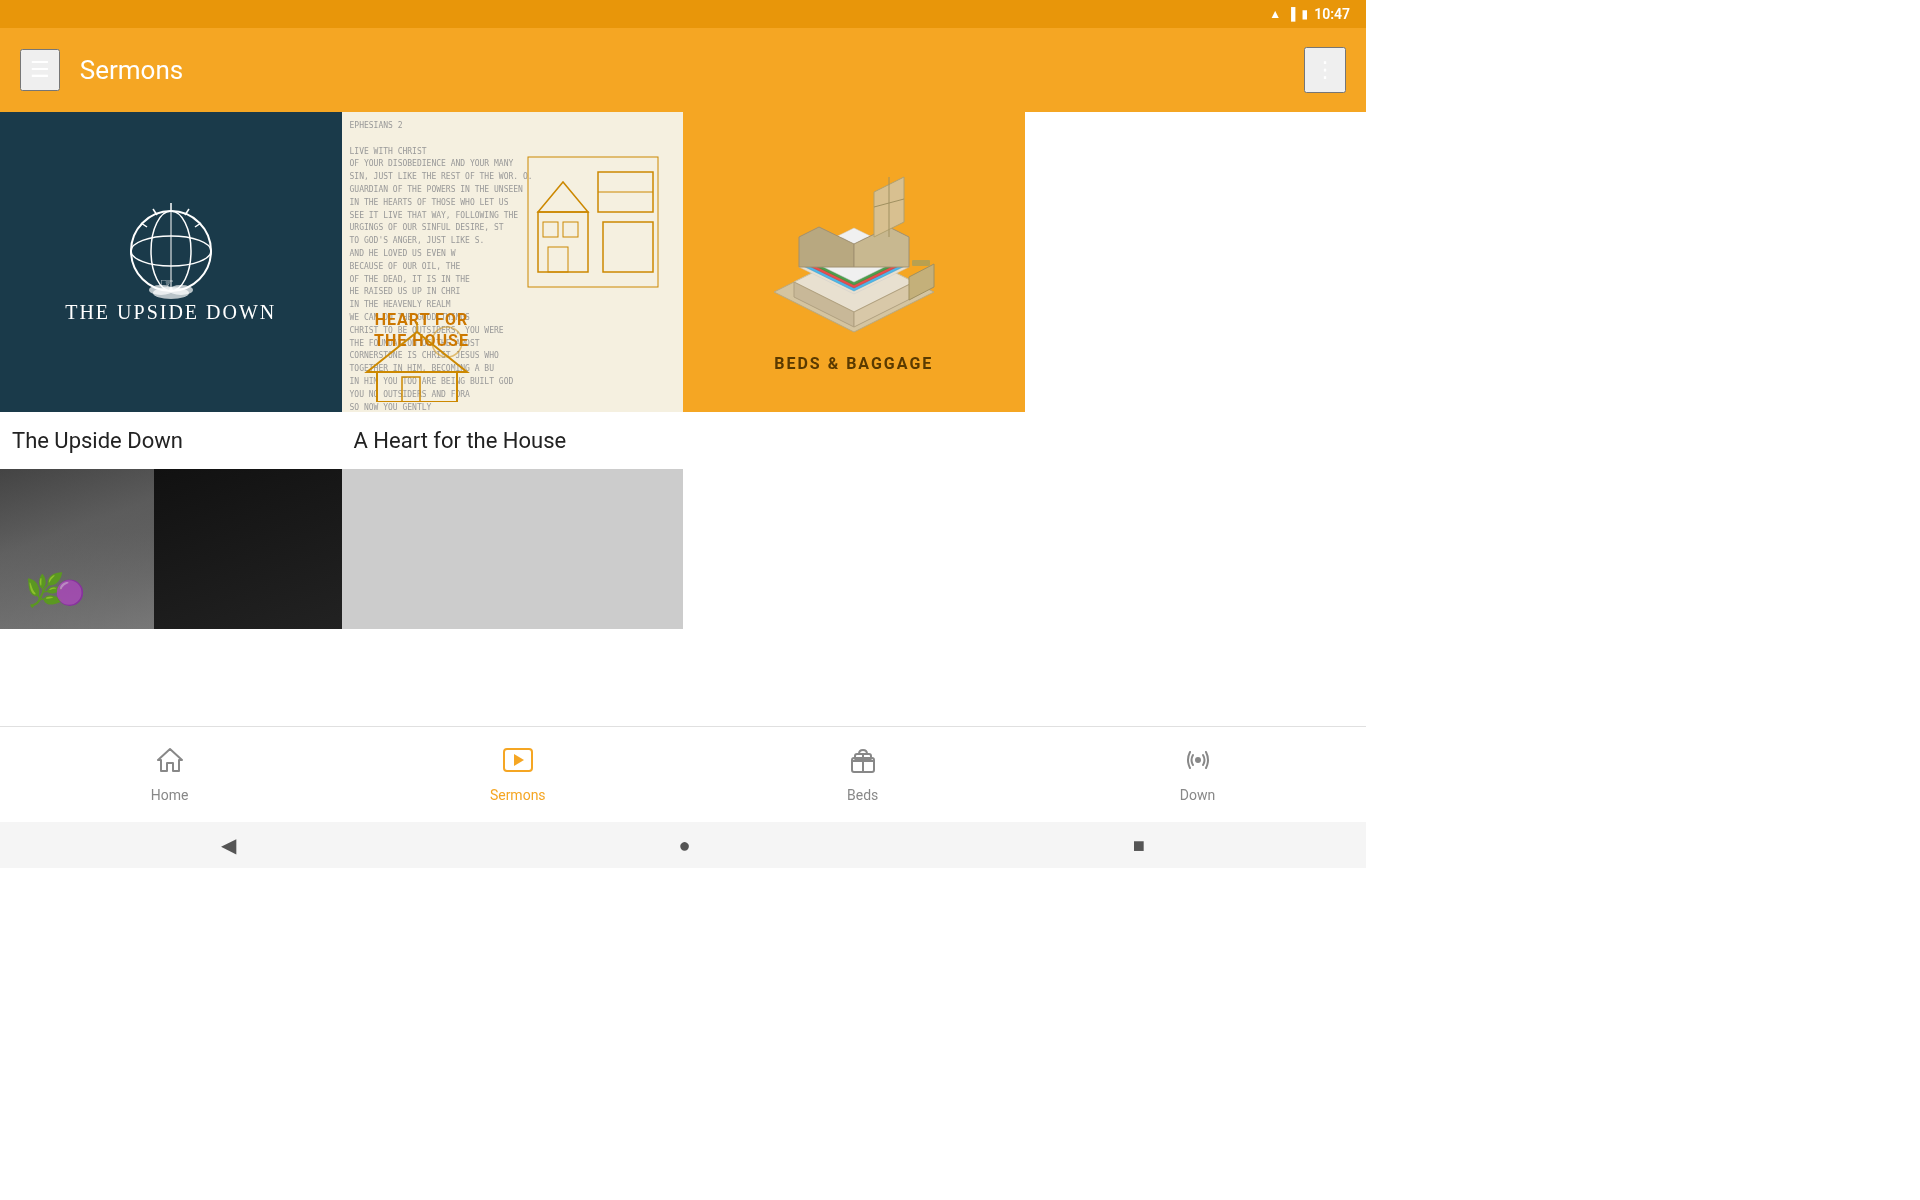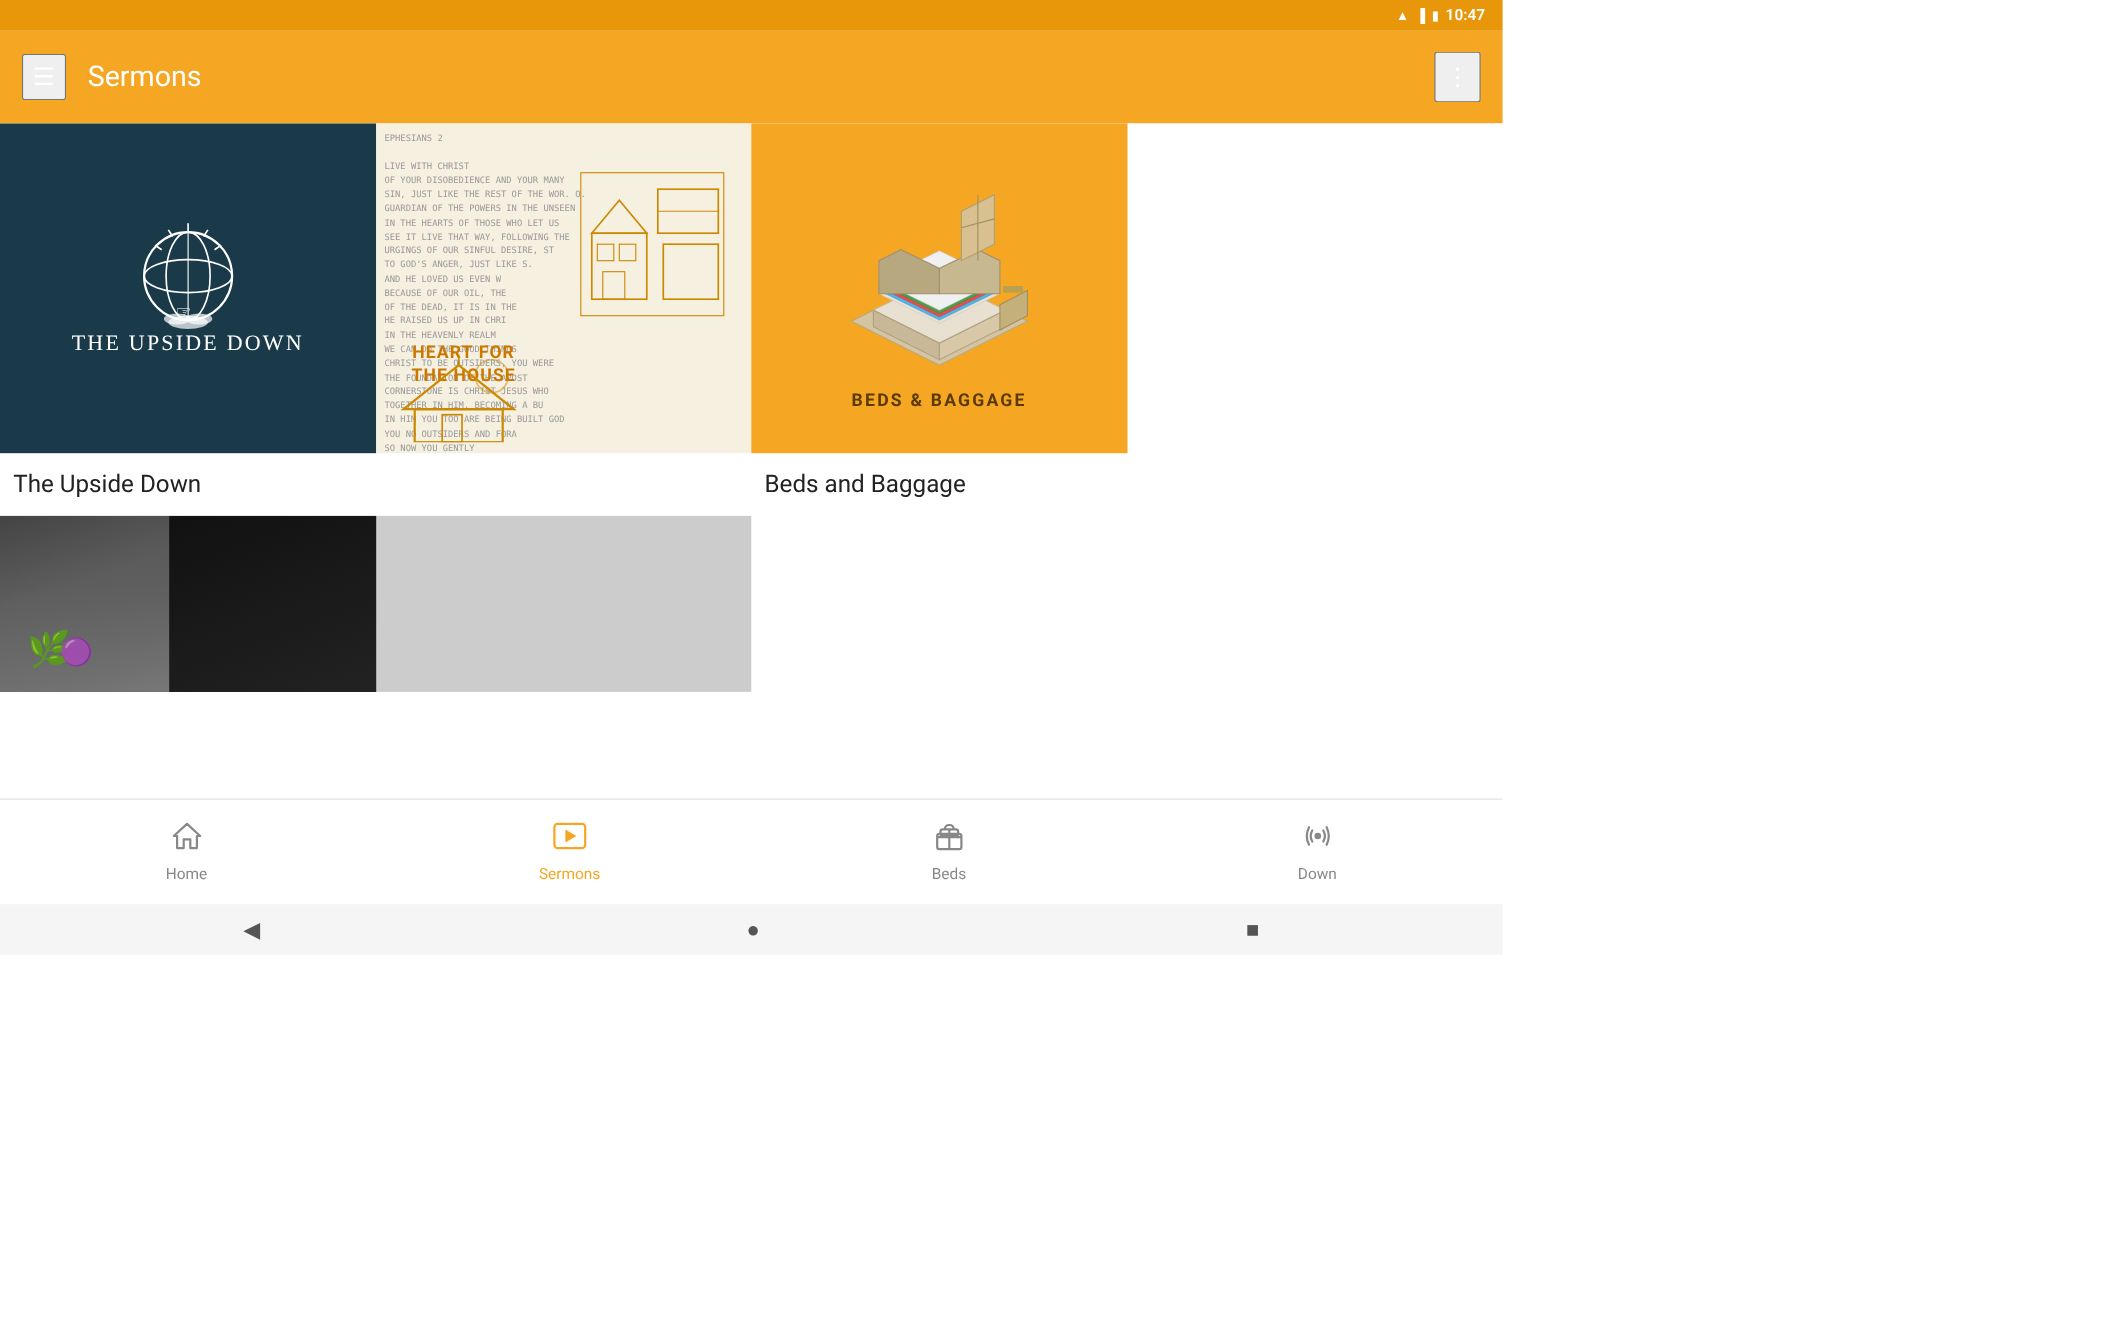--- a/index.html
+++ b/index.html
@@ -342,20 +342,21 @@
         </div>
         <div class="heart-house-label" style="left:20px; bottom:60px; font-size:16px; text-align:center; width:120px; line-height:1.3;">HEART FOR<br>THE HOUSE</div>
         <svg style="position:absolute;bottom:10px;left:15px;" width="120" height="80" viewBox="0 0 120 80" xmlns="http://www.w3.org/2000/svg">
           <polygon points="10,50 60,10 110,50" fill="none" stroke="#cc8800" stroke-width="2"></polygon>
           <rect x="20" y="50" width="80" height="30" fill="none" stroke="#cc8800" stroke-width="2"></rect>
           <rect x="45" y="55" width="18" height="25" fill="none" stroke="#cc8800" stroke-width="1.5"></rect>
           <circle cx="90" cy="20" r="15" fill="none" stroke="#cc8800" stroke-width="1.5" opacity="0.5"></circle>
           <line x1="60" y1="10" x2="60" y2="0" stroke="#cc8800" stroke-width="1.5"></line>
         </svg>
       </div>
+      <div class="sermon-card-title">A Heart for the House</div>
     </div>
 
     <div class="sermon-card">
       <div class="sermon-card-image card-beds-baggage">
 
         <svg width="220" height="200" viewBox="0 0 220 200" xmlns="http://www.w3.org/2000/svg">
 
           <polygon points="30,140 110,180 190,140 110,100" fill="#d4c4a0" stroke="#b8a880" stroke-width="1"></polygon>
 
           <polygon points="50,130 110,160 170,130 110,100" fill="#e8e0d0" stroke="#ccc0a0" stroke-width="1"></polygon>
@@ -376,21 +377,20 @@
 
           <polygon points="130,40 160,25 160,70 130,85" fill="#d8c090" stroke="#b0a070" stroke-width="1"></polygon>
           <line x1="145" y1="25" x2="145" y2="85" stroke="#a09060" stroke-width="1"></line>
           <line x1="130" y1="55" x2="160" y2="47" stroke="#a09060" stroke-width="1"></line>
 
           <polygon points="165,125 190,112 190,135 165,148" fill="#c4b07a" stroke="#a09060" stroke-width="1"></polygon>
           <rect x="168" y="108" width="18" height="6" fill="#b8a050" rx="1"></rect>
         </svg>
         <div class="beds-baggage-label" style="color:#5a3a00; font-size:16px; font-weight:700; letter-spacing:2px; margin-top:2px;">BEDS &amp; BAGGAGE</div>
       </div>
-      <div class="sermon-card-title">Beds and Baggage</div>
     </div>
 
   </div>
 
   <div class="sermon-grid" style="margin-top:0;">
 
     <div class="sermon-card">
       <div style="height:160px; background: linear-gradient(135deg, #2a2a2a, #111, #1e1e1e); position:relative; overflow:hidden;">
         <div class="dark-card-overlay"></div>
 

